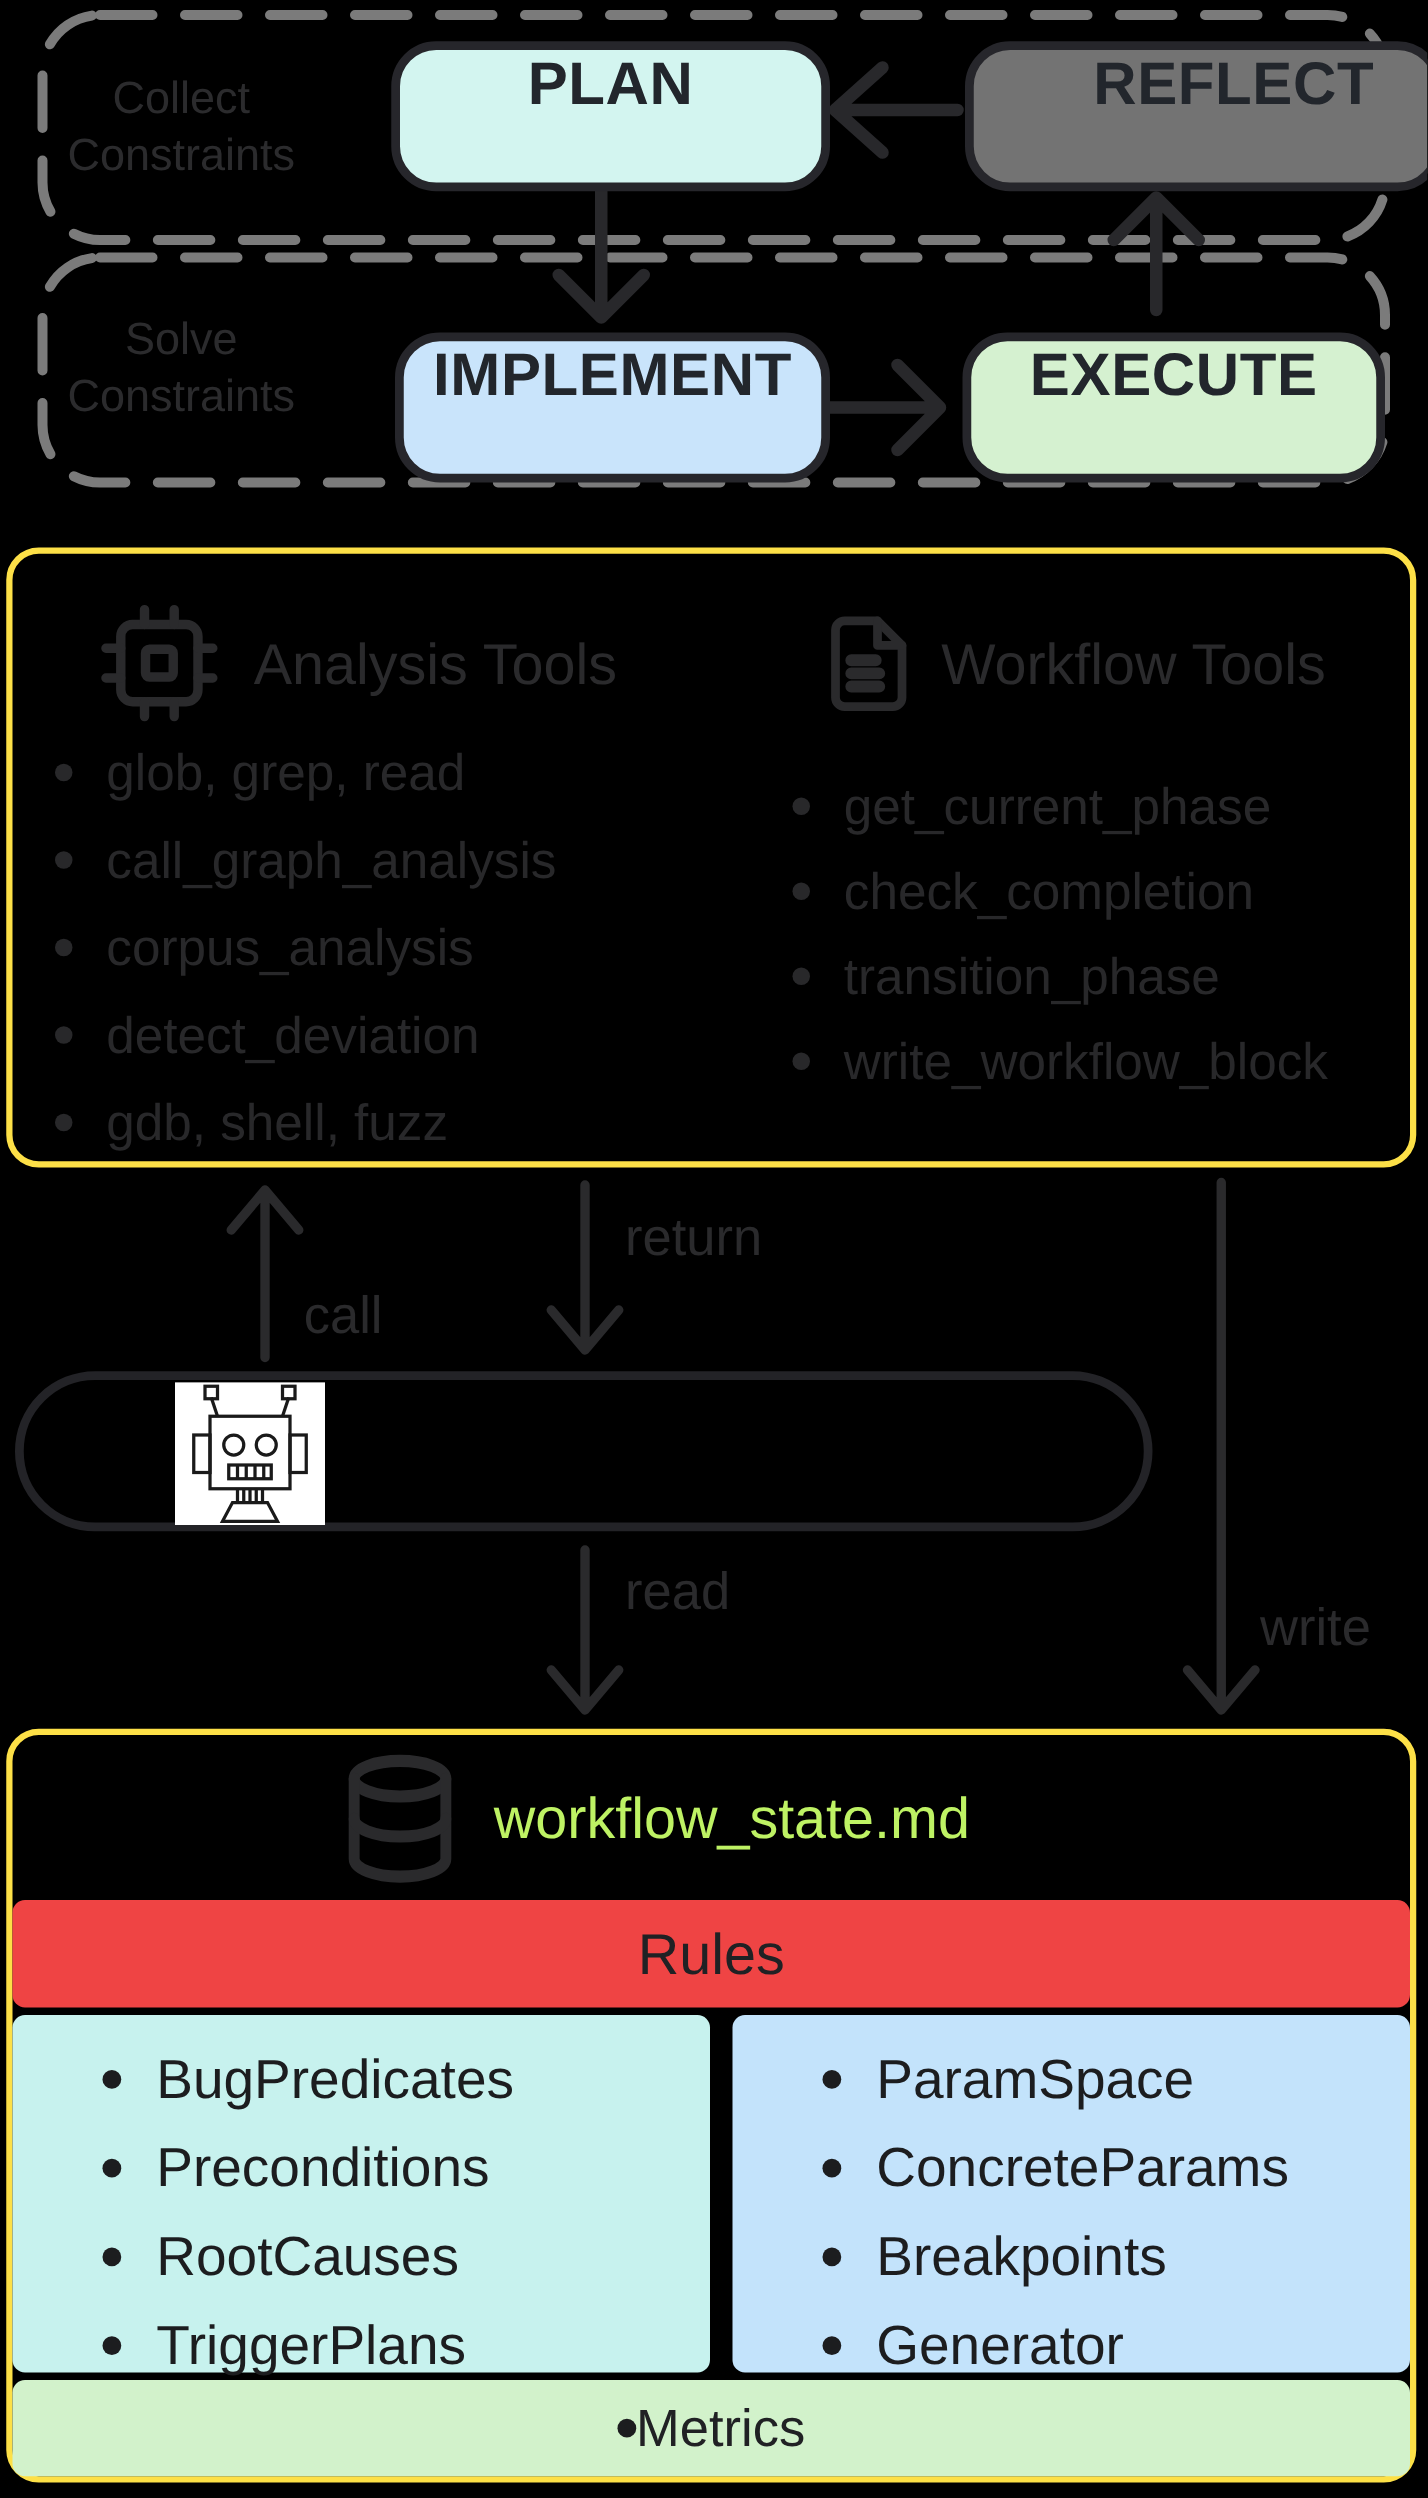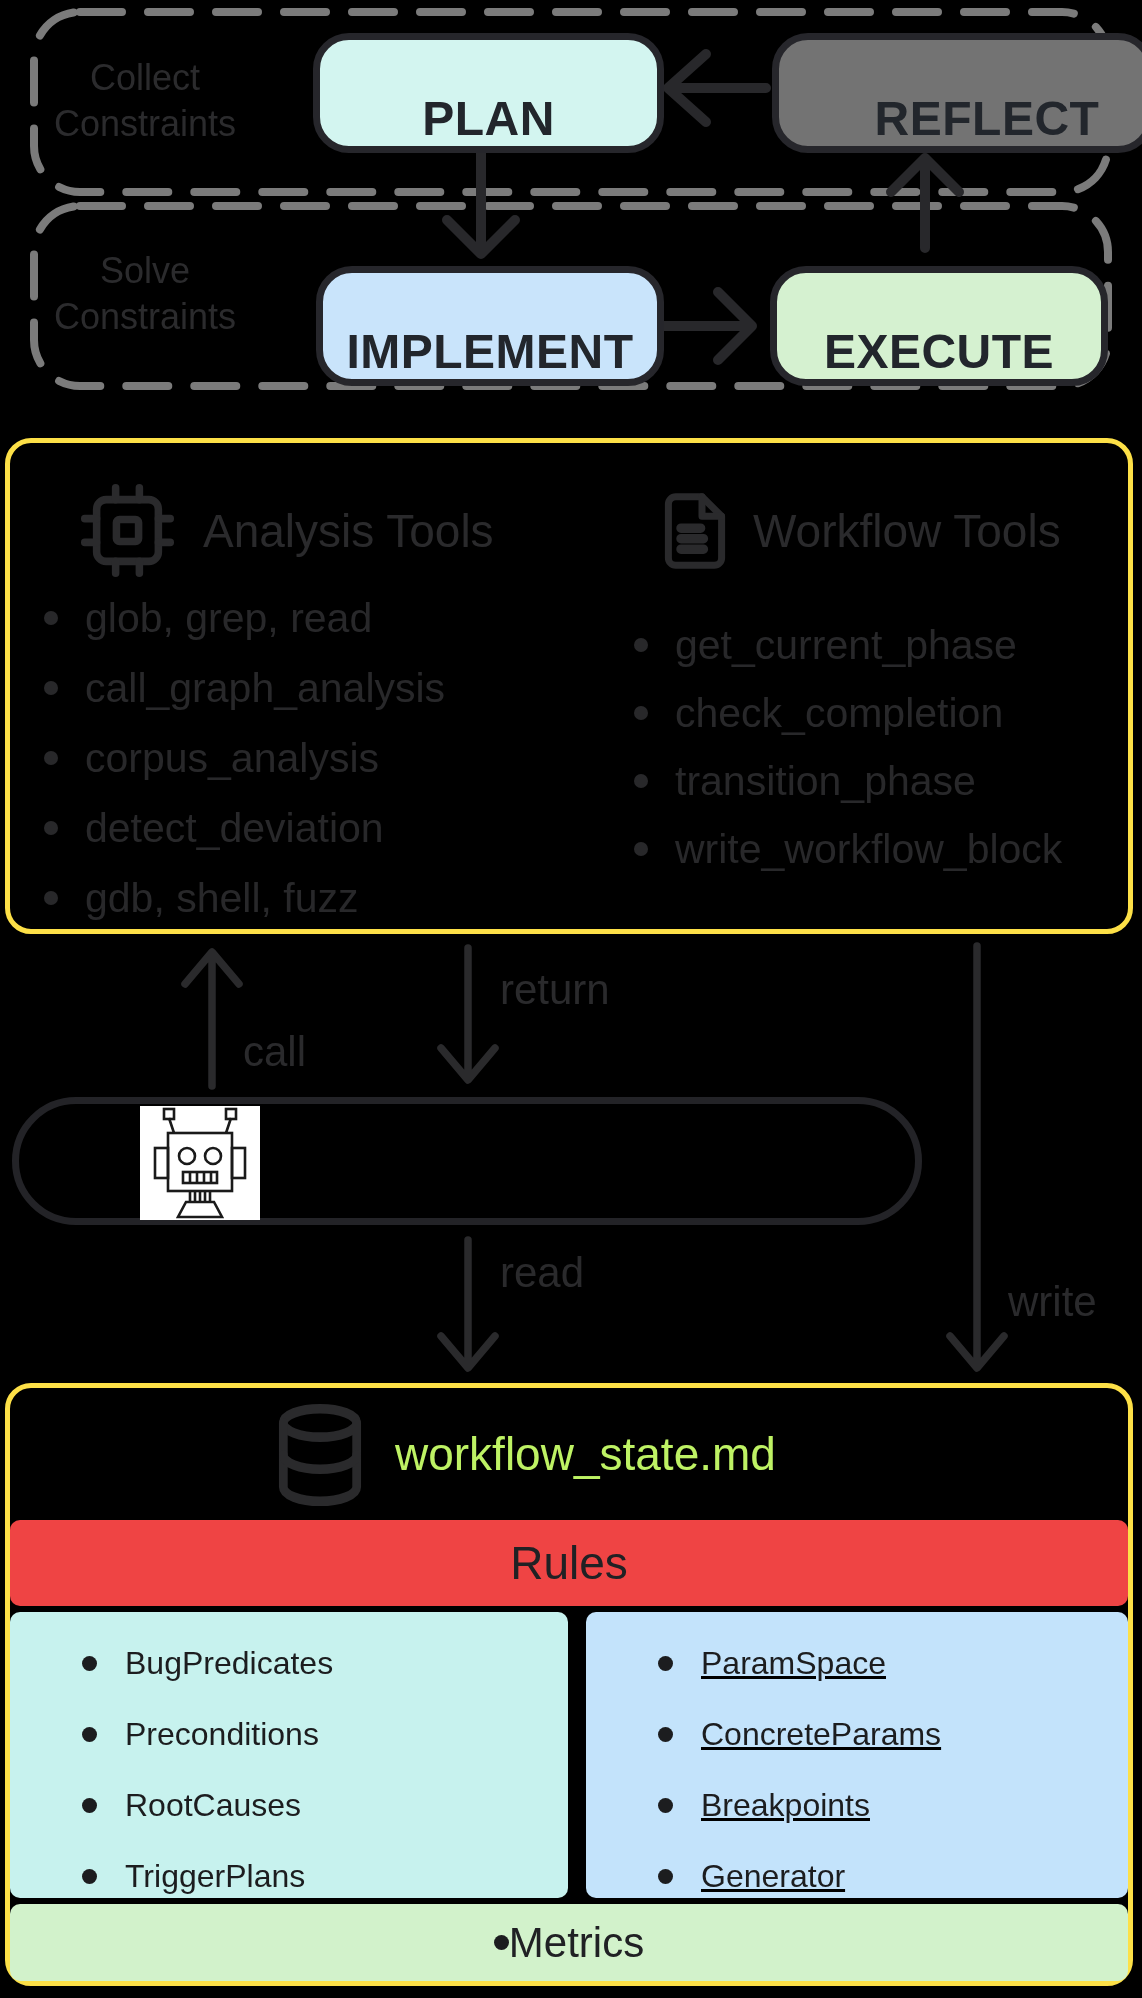--- a/index.html
+++ b/index.html
@@ -6,21 +6,21 @@
   #canvas{
     position:relative;width:1142px;height:1998px;background:#000;
     font-family:"Liberation Sans",sans-serif;overflow:hidden;
   }
   .abs{position:absolute;}
   
   .zone-label{
     color:#2b2b2d;font-size:36px;font-weight:500;text-align:center;line-height:1.28;
   }
   .phase{
-    display:flex;align-items:flex-end;justify-content:center;
+    display:flex;align-items:flex-start;justify-content:center;
     border:7px solid #26262b;border-radius:36px;
     font-size:48px;font-weight:700;color:#22262c;letter-spacing:.5px;
   }
   .phase.plan{background:#d3f5f0;}
   .phase.reflect{background:#737373;padding-left:48px;}
   .phase.implement{background:#c9e4fb;}
   .phase.execute{background:#d5f1d0;}
   
   .big-box{border:5px solid #fde047;border-radius:26px;background:#000;}
   .tool-title{
@@ -43,25 +43,25 @@
   
   .state-title{display:flex;align-items:center;color:#bef264;font-size:46px;font-weight:400;}
   .bar{
     position:absolute;left:0;width:1118px;display:flex;align-items:center;justify-content:center;
     border-radius:10px;font-size:46px;font-weight:500;color:#202124;
   }
   .rules-bar{background:#ef4444;}
   .metrics-bar{background:#d2f2cb;font-size:42px;}
   .panel{position:absolute;border-radius:10px;}
   .panel.facts{background:#c7f2ee;}
-  .panel.params{background:#c3e3fb;text-decoration:underline;}
+  .panel.params{background:#c3e3fb;}
   ul.state-list{list-style:none;margin:0;padding:16px 0 0 72px;}
   ul.state-list li{
     display:flex;align-items:center;gap:28px;height:71px;
-    color:#1c1d1f;font-size:32px;font-weight:500;white-space:nowrap;
+    color:#1c1d1f;font-size:44px;font-weight:500;white-space:nowrap;
   }
   ul.state-list li::before{
     content:"";flex:none;width:15px;height:15px;border-radius:50%;background:#1c1d1f;
   }
   .dot{width:15px;height:15px;border-radius:50%;background:#1c1d1f;}
   svg.overlay{position:absolute;left:0;top:0;pointer-events:none;}
 </style>
 </head>
 <body>
 

